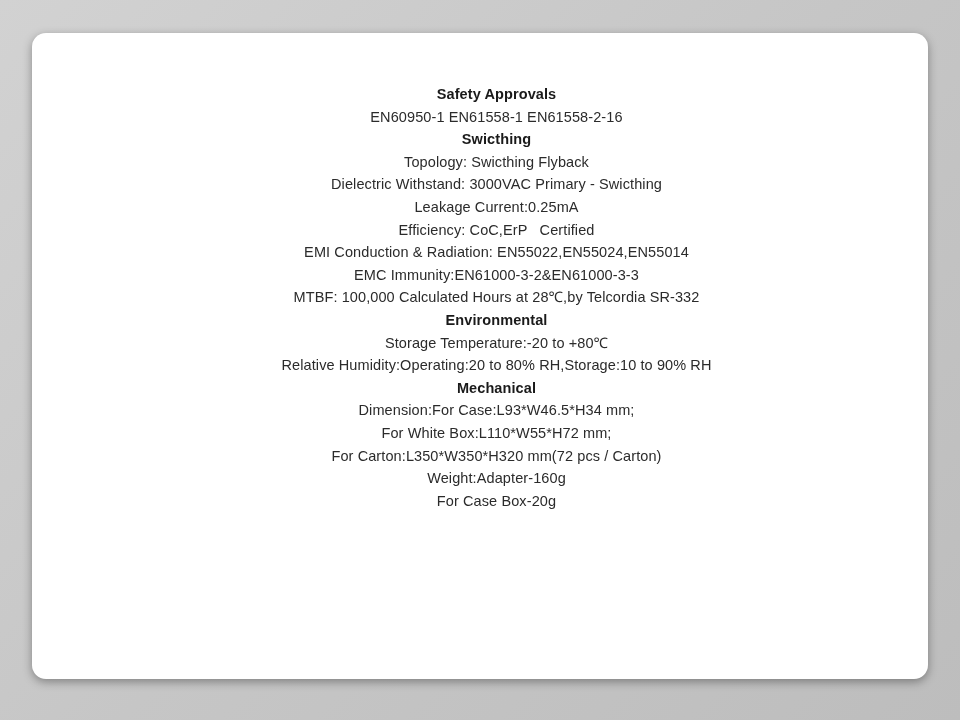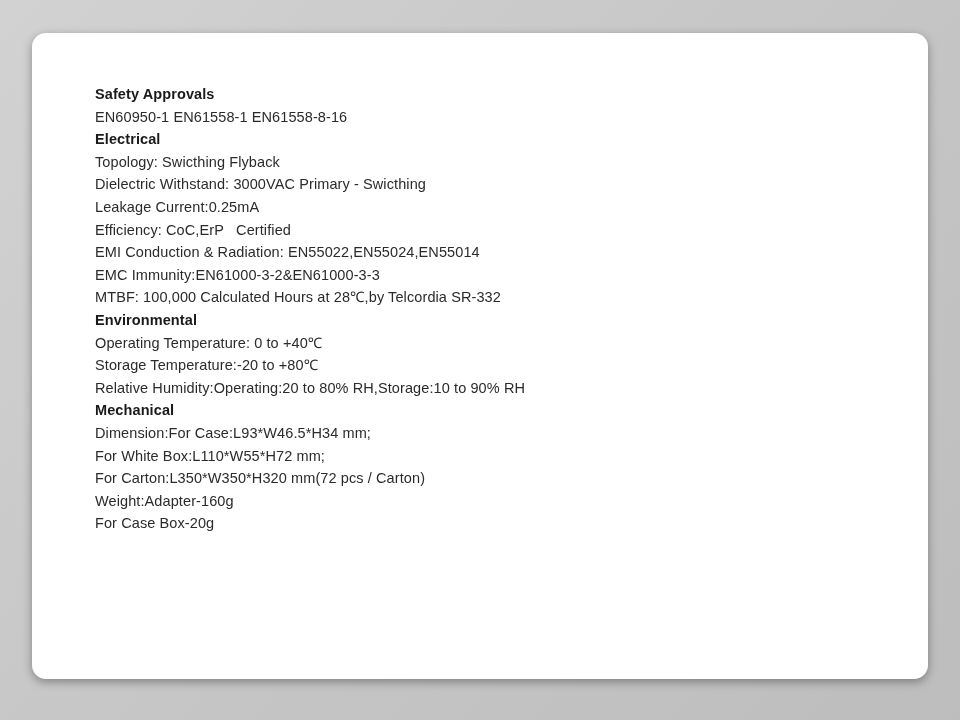--- a/index.html
+++ b/index.html
@@ -13,20 +13,21 @@
     font-family: "Liberation Sans", sans-serif;
     overflow: hidden;
   }
   .slide-stage {
     position: absolute;
     left: 0;
     top: 0;
     width: 960px;
     height: 720px;
     background: linear-gradient(135deg, #d2d2d2 0%, #c6c6c6 50%, #bdbdbd 100%);
+    text-align: center;
   }
   .slide-card {
     position: absolute;
     left: 32px;
     top: 33px;
     width: 896px;
     height: 646px;
     background: #ffffff;
     border-radius: 14px;
     box-shadow: 0 3px 10px rgba(0,0,0,0.35);
@@ -49,31 +50,30 @@
     color: #1a1a1a;
   }
 </style>
 </head>
 <body>
 
 <div class="slide-stage">
   <div class="slide-card">
     <div class="spec-list">
         <div class="spec-line heading">Safety Approvals</div>
-        <div class="spec-line">EN60950-1 EN61558-1 EN61558-8-16</div>
-        <div class="spec-line heading">Electrical</div>
+        <div class="spec-line">EN60950-1 EN61558-1 EN61558-2-16</div>
+        <div class="spec-line heading">Swicthing</div>
         <div class="spec-line">Topology: Swicthing Flyback</div>
         <div class="spec-line">Dielectric Withstand: 3000VAC Primary - Swicthing</div>
         <div class="spec-line">Leakage Current:0.25mA</div>
         <div class="spec-line">Efficiency: CoC,ErP   Certified</div>
         <div class="spec-line">EMI Conduction &amp; Radiation: EN55022,EN55024,EN55014</div>
         <div class="spec-line">EMC Immunity:EN61000-3-2&amp;EN61000-3-3</div>
         <div class="spec-line">MTBF: 100,000 Calculated Hours at 28℃,by Telcordia SR-332</div>
         <div class="spec-line heading">Environmental</div>
-        <div class="spec-line">Operating Temperature: 0 to +40℃</div>
         <div class="spec-line">Storage Temperature:-20 to +80℃</div>
         <div class="spec-line">Relative Humidity:Operating:20 to 80% RH,Storage:10 to 90% RH</div>
         <div class="spec-line heading">Mechanical</div>
         <div class="spec-line">Dimension:For Case:L93*W46.5*H34 mm;</div>
         <div class="spec-line">For White Box:L110*W55*H72 mm;</div>
         <div class="spec-line">For Carton:L350*W350*H320 mm(72 pcs / Carton)</div>
         <div class="spec-line">Weight:Adapter-160g</div>
         <div class="spec-line">For Case Box-20g</div>
       </div>
   </div>

